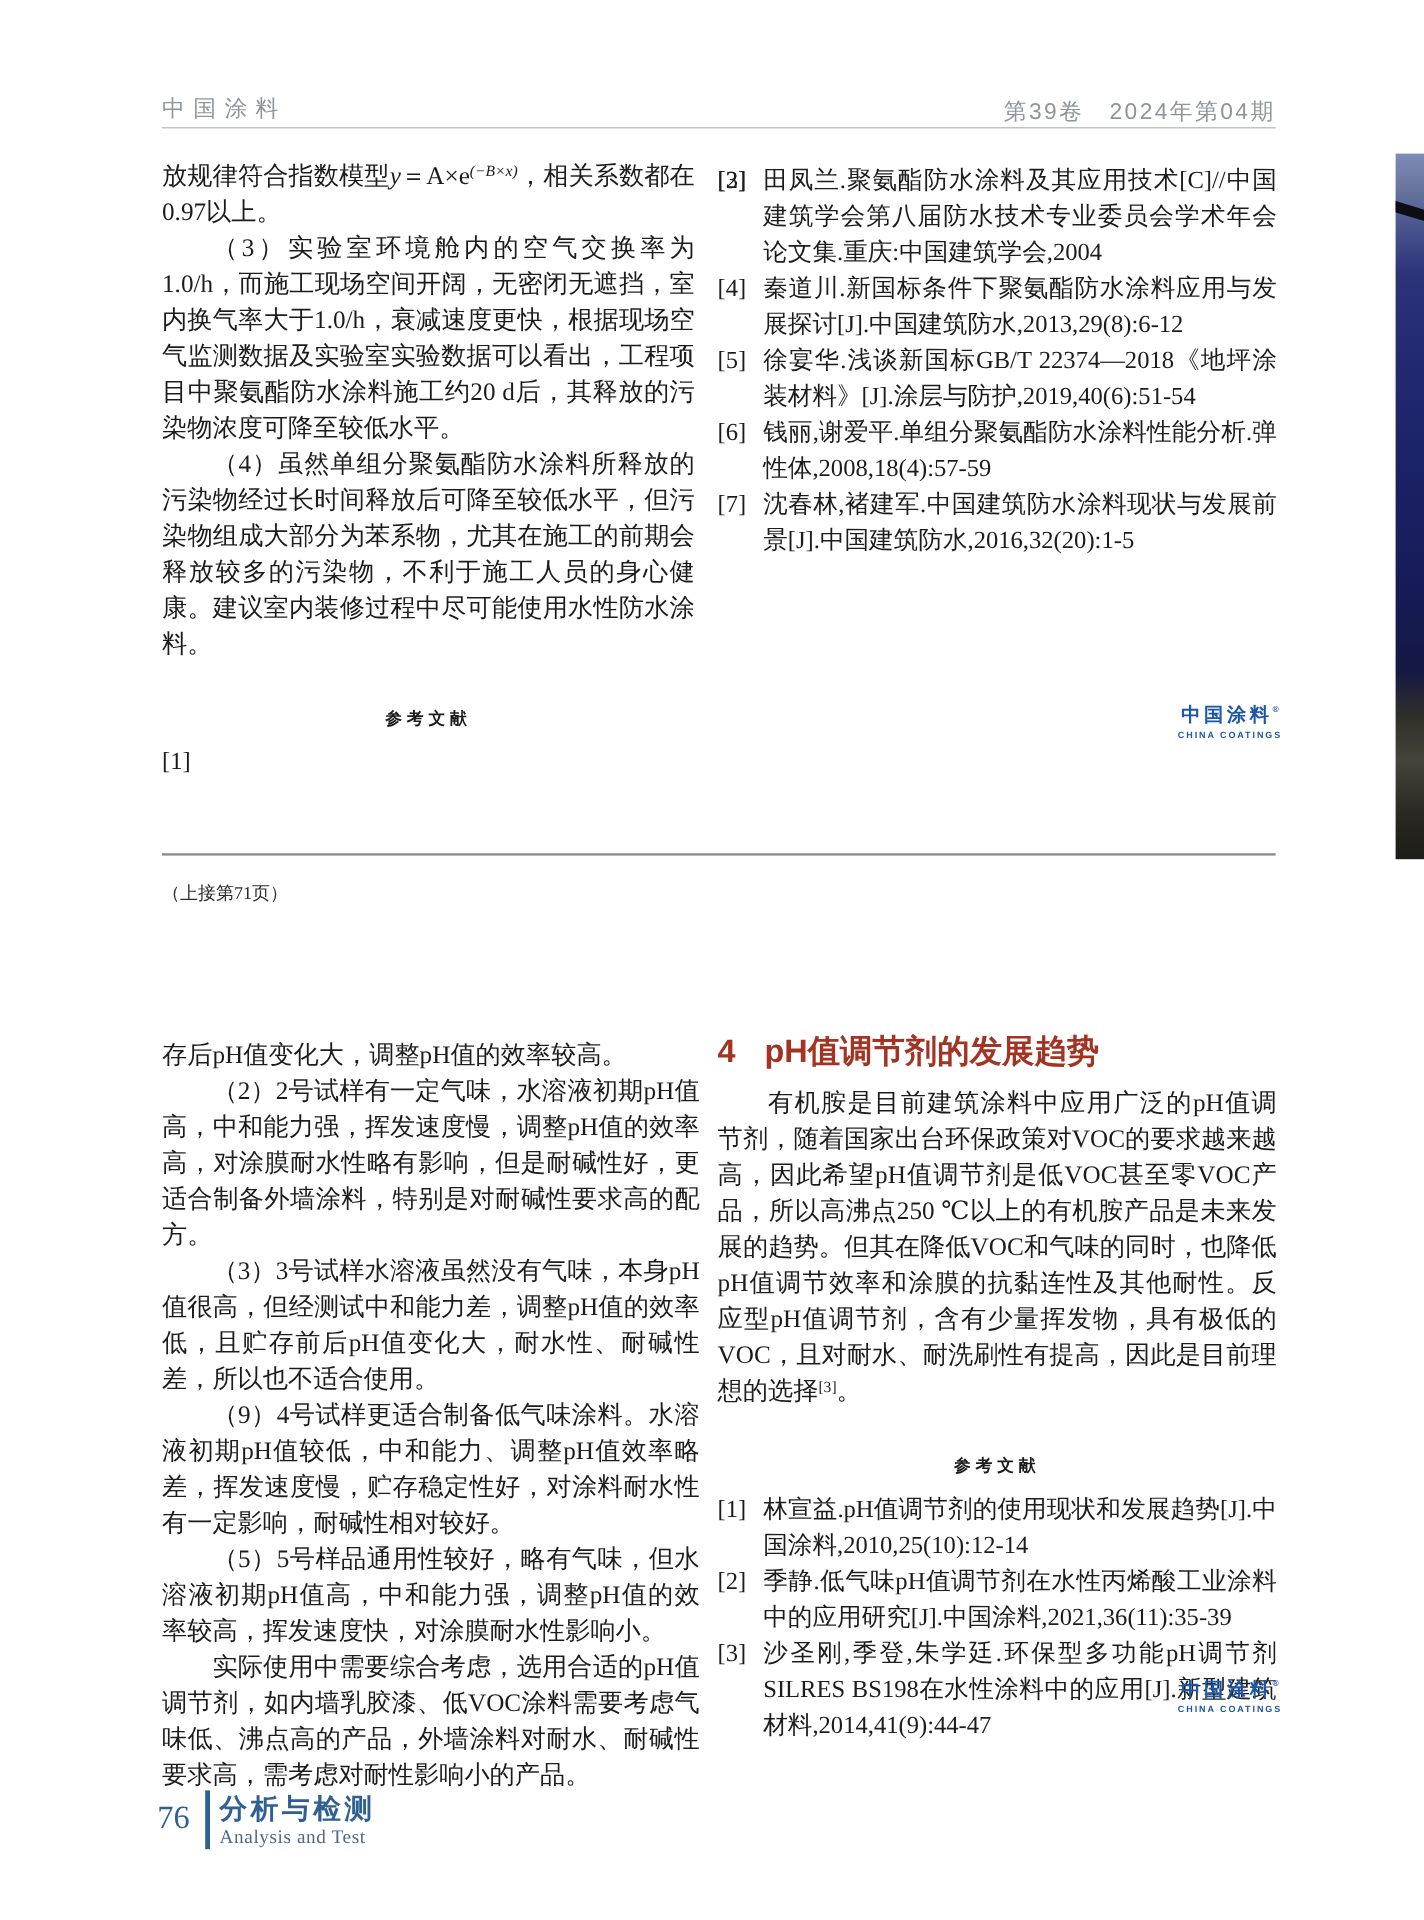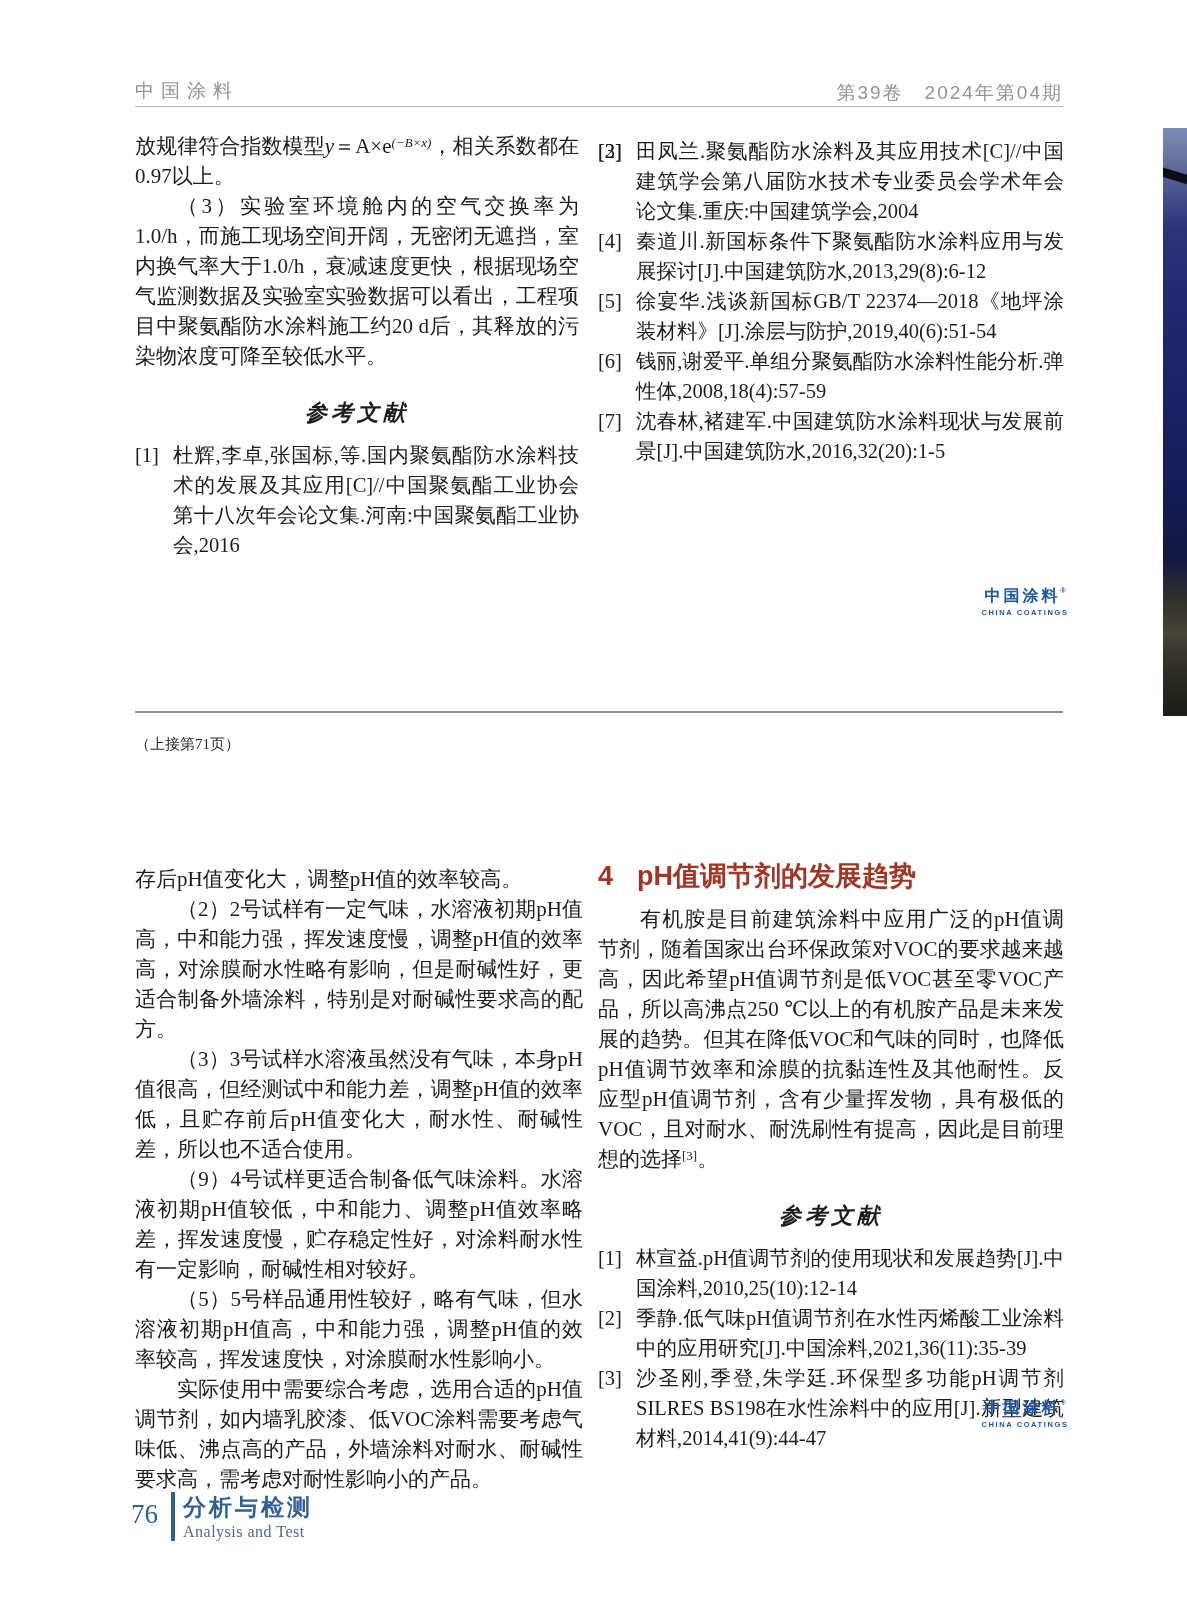--- a/index.html
+++ b/index.html
@@ -19,23 +19,23 @@
   .col{position:absolute;}
   .col-ul{left:135px;top:131px;width:444px;}
   .col-ur{left:598px;top:136px;width:466px;}
   .col-ll{left:135px;top:864px;width:448px;}
   .col-lr{left:598px;top:858px;width:466px;}
   .bt{font-size:21px;line-height:30px;text-align:justify;margin:0;}
   .indent{text-indent:2em;}
   .sup{font-size:13px;vertical-align:6px;line-height:0;margin-top:48px;}
   .fvar{font-style:italic;}
   
-  .refs-title{font-size:22px;font-weight:bold;text-align:center;
+  .refs-title{font-size:14px;font-weight:bold;text-align:center;
     font-family:"Liberation Sans","DejaVu Sans",sans-serif;
-    margin:27px 0 12px 0;letter-spacing:4px;font-style:italic;}
+    margin:39px 0 12px 0;letter-spacing:4px;}
   .ref{position:relative;padding-left:38px;font-size:20.5px;line-height:30px;text-align:justify;margin:0;}
   .ref-label{position:absolute;left:0;top:0;}
   
   .sec-head{display:flex;align-items:baseline;gap:24px;margin:0 0 10px 0;
     font-family:"Liberation Sans","DejaVu Sans",sans-serif;
     font-size:27px;font-weight:bold;color:#a23424;}
   
   .mid-divider{left:135px;top:711px;width:928px;height:2px;background:#8d8d8d;}
   .continued-note{left:135px;top:735px;font-size:15px;color:#2b2b2b;}
   
@@ -65,24 +65,24 @@
 
 <div class="abs journal-name">中国涂料</div>
 <div class="abs issue-info">第39卷　2024年第04期</div>
 <div class="abs header-rule"></div>
 
 <div class="col col-ul">
   <p class="bt">
     <span>放规律符合指数模型</span><span class="fvar">y</span><span>＝A×e</span><span class="sup fvar">(−B×x)</span><span>，相关系数都在0.97以上。</span>
   </p>
   <p class="bt indent">（3）实验室环境舱内的空气交换率为1.0/h，而施工现场空间开阔，无密闭无遮挡，室内换气率大于1.0/h，衰减速度更快，根据现场空气监测数据及实验室实验数据可以看出，工程项目中聚氨酯防水涂料施工约20 d后，其释放的污染物浓度可降至较低水平。</p>
+  <p class="bt indent">（4）虽然单组分聚氨酯防水涂料所释放的污染物经过长时间释放后可降至较低水平，但污染物组成大部分为苯系物，尤其在施工的前期会释放较多的污染物，不利于施工人员的身心健康。建议室内装修过程中尽可能使用水性防水涂料。</p>
   <div class="refs-title">参考文献</div>
   <p class="ref">
     <span class="ref-label">[1]</span>
-    <span>杜辉,李卓,张国标,等.国内聚氨酯防水涂料技术的发展及其应用[C]//中国聚氨酯工业协会第十八次年会论文集.河南:中国聚氨酯工业协会,2016</span>
   </p>
 </div>
 
 <div class="col col-ur">
   <p class="ref">
     <span class="ref-label">[2]</span>
   </p>
   <p class="ref">
     <span class="ref-label">[3]</span>
     <span>田凤兰.聚氨酯防水涂料及其应用技术[C]//中国建筑学会第八届防水技术专业委员会学术年会论文集.重庆:中国建筑学会,2004</span>

